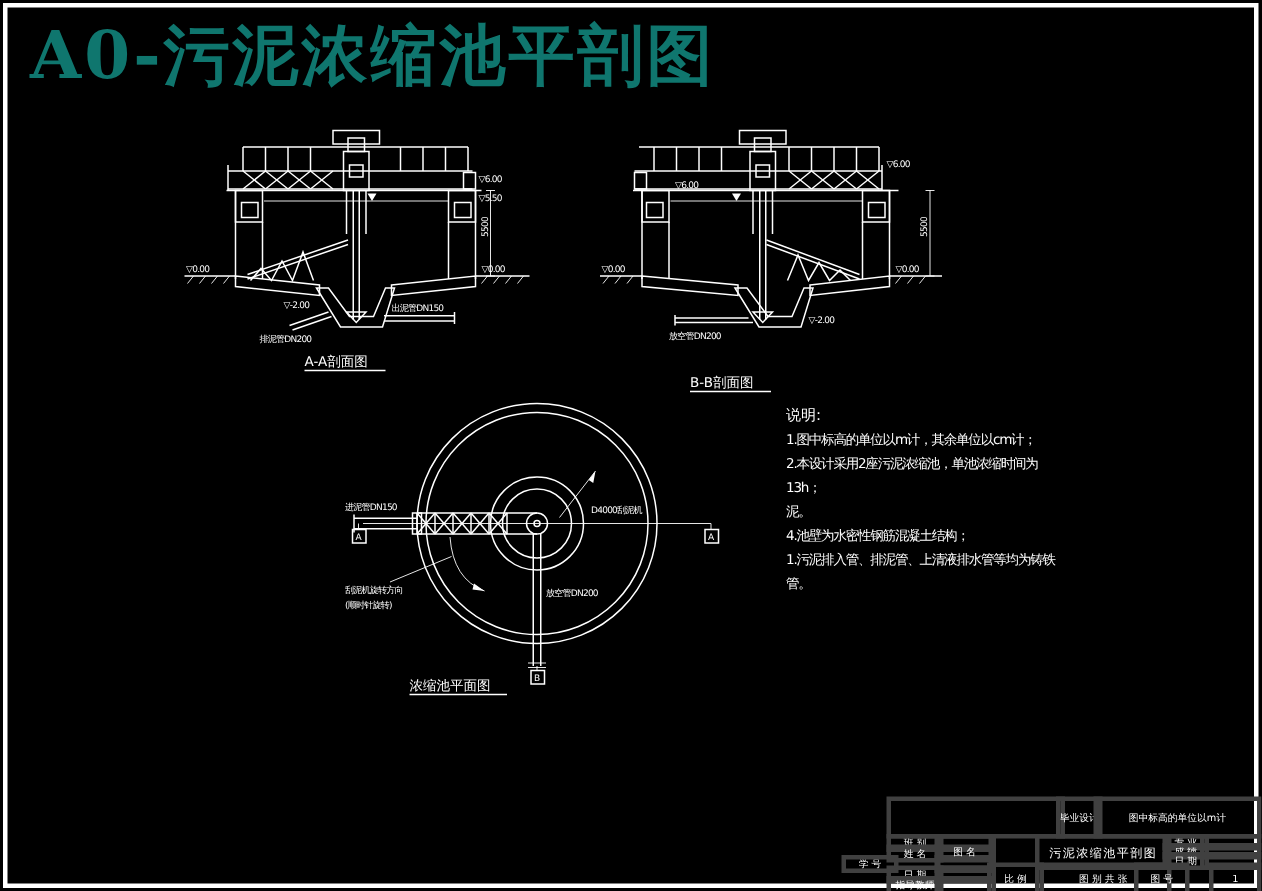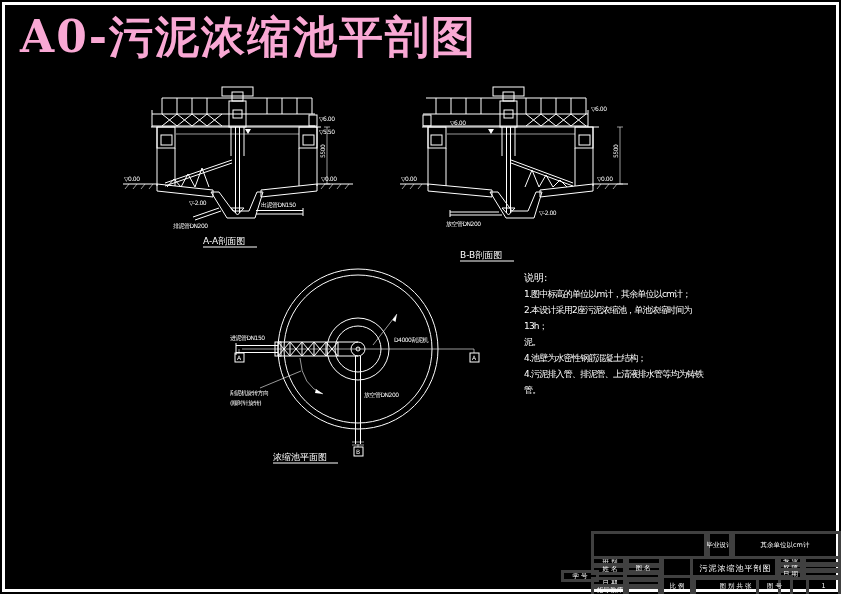--- a/index.html
+++ b/index.html
@@ -1,20 +1,20 @@
 <!DOCTYPE html>
 <html><head>
 <meta charset="utf-8">
 <style>
   html,body{margin:0;padding:0;}
   body{width:841px;height:594px;background:#000;position:relative;overflow:hidden;
        font-family:"DejaVu Sans",sans-serif;}
   .frame{position:absolute;left:2px;top:2px;width:831px;height:584px;border:3px solid #fff;}
   .main-title{position:absolute;left:20px;top:8px;font-size:44px;font-weight:bold;
-       color:#f9a8d4;letter-spacing:2px;white-space:nowrap;font-family:"DejaVu Serif",serif;}
+       color:#0f766e;letter-spacing:2px;white-space:nowrap;font-family:"DejaVu Serif",serif;}
   svg{position:absolute;overflow:visible;}
   svg line,svg path,svg rect,svg circle,svg polyline,svg polygon{stroke:#fff;fill:none;stroke-width:1;}
   svg .fillw{fill:#fff;stroke:none;}
   svg .thin{stroke-width:0.6;}
   svg text{fill:#fff;stroke:none;font-size:6px;letter-spacing:-0.5px;font-family:"DejaVu Sans",sans-serif;}
   svg text.cap{font-size:9px;letter-spacing:0;}
   .notes{position:absolute;left:524px;top:270px;color:#fff;font-size:9px;line-height:16px;
        letter-spacing:-0.8px;white-space:nowrap;}
   .notes .nh{font-size:10px;letter-spacing:0;}
   .tb-cell{position:absolute;border:3px solid #404040;color:#fff;font-size:6.5px;
@@ -290,28 +290,28 @@
   <line x1="45" y1="205" x2="110" y2="205"></line>
 </svg>
 
 <div class="notes">
   <div class="nh">说明:</div>
   <div>1.图中标高的单位以m计，其余单位以cm计；</div>
   <div>2.本设计采用2座污泥浓缩池，单池浓缩时间为</div>
   <div>13h；</div>
   <div>泥。</div>
   <div>4.池壁为水密性钢筋混凝土结构；</div>
-  <div>4.污泥排入管、排泥管、上清液排水管等均为铸铁</div>
+  <div>1.污泥排入管、排泥管、上清液排水管等均为铸铁</div>
   <div>管。</div>
 </div>
 
 <div>
   <div class="tb-cell" style="left:591px;top:531px;width:113px;height:22px"></div>
   <div class="tb-cell" style="left:704px;top:531px;width:25px;height:22px">毕业设计</div>
-  <div class="tb-cell" style="left:729px;top:531px;width:106px;height:22px">其余单位以cm计</div>
+  <div class="tb-cell" style="left:729px;top:531px;width:106px;height:22px">图中标高的单位以m计</div>
 
   <div class="tb-cell" style="left:591px;top:556px;width:32px;height:6px">班 别</div>
   <div class="tb-cell" style="left:623px;top:556px;width:35px;height:6px"></div>
   <div class="tb-cell" style="left:591px;top:563px;width:32px;height:6px">姓 名</div>
   <div class="tb-cell" style="left:623px;top:563px;width:35px;height:6px"></div>
   <div class="tb-cell" style="left:561px;top:570px;width:32px;height:6px">学 号</div>
   <div class="tb-cell" style="left:623px;top:570px;width:35px;height:6px"></div>
   <div class="tb-cell" style="left:591px;top:577px;width:32px;height:6px">日 期</div>
   <div class="tb-cell" style="left:623px;top:577px;width:35px;height:6px"></div>
   <div class="tb-cell" style="left:591px;top:584px;width:32px;height:7px">指导教师</div>

